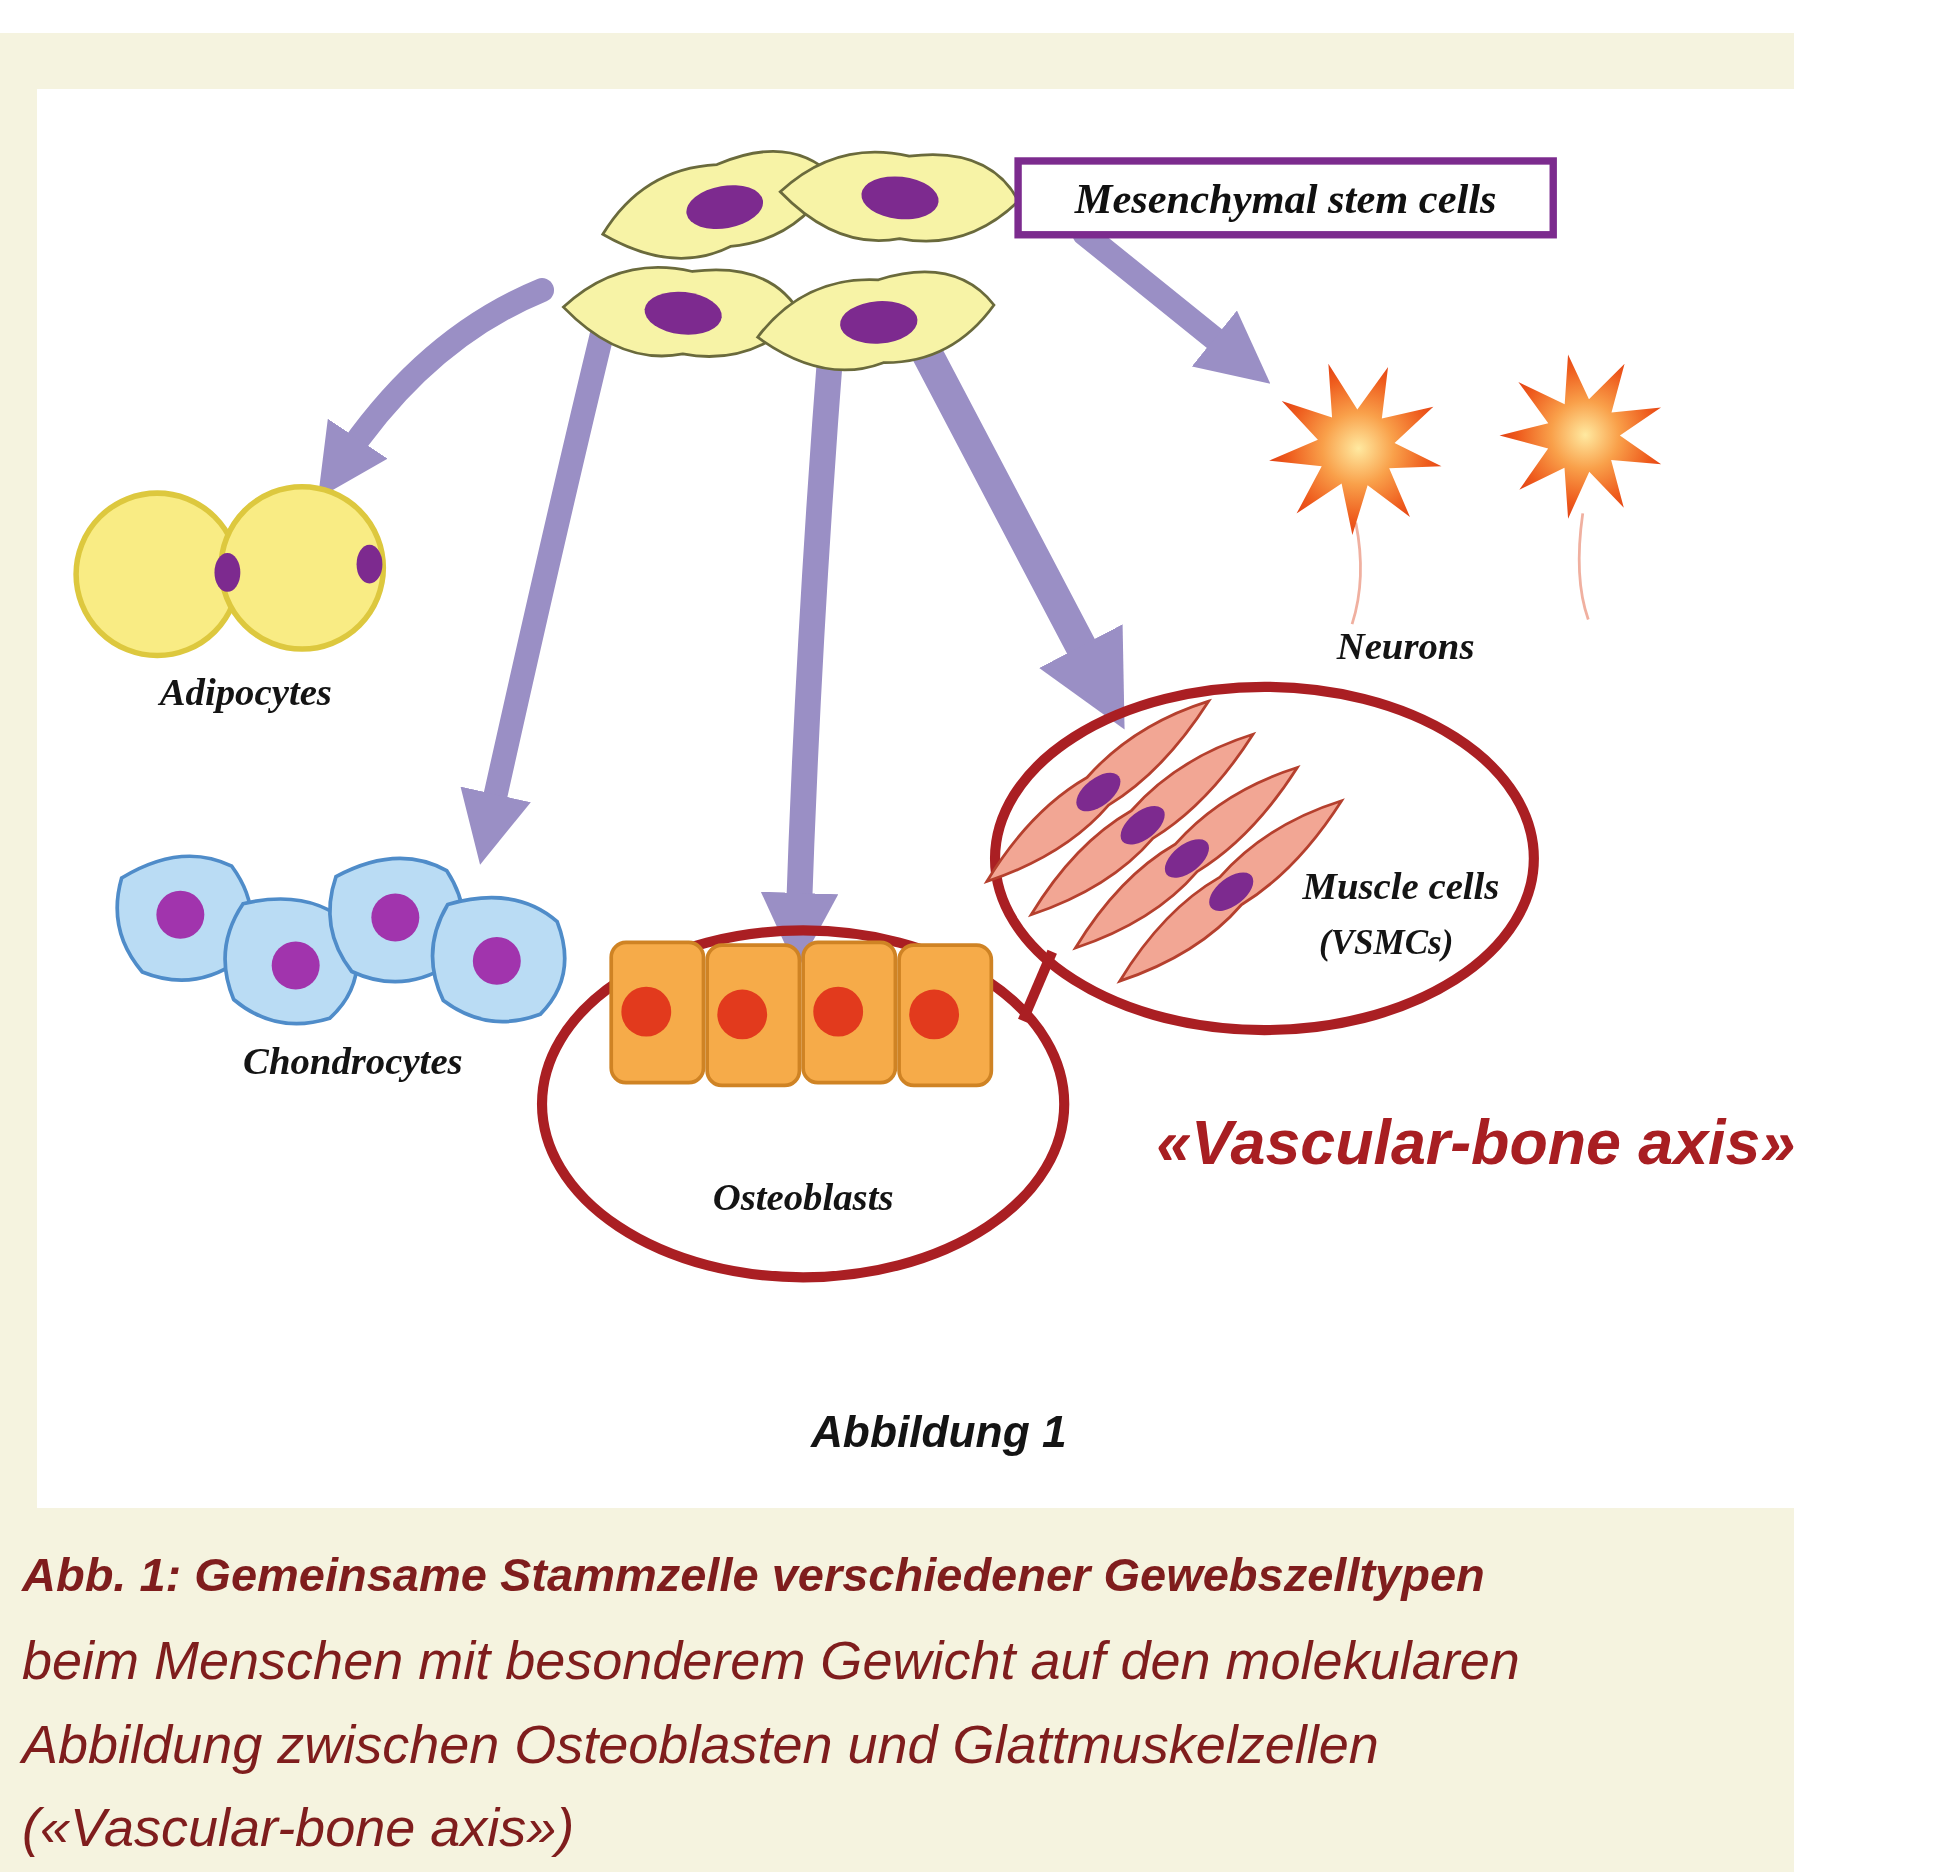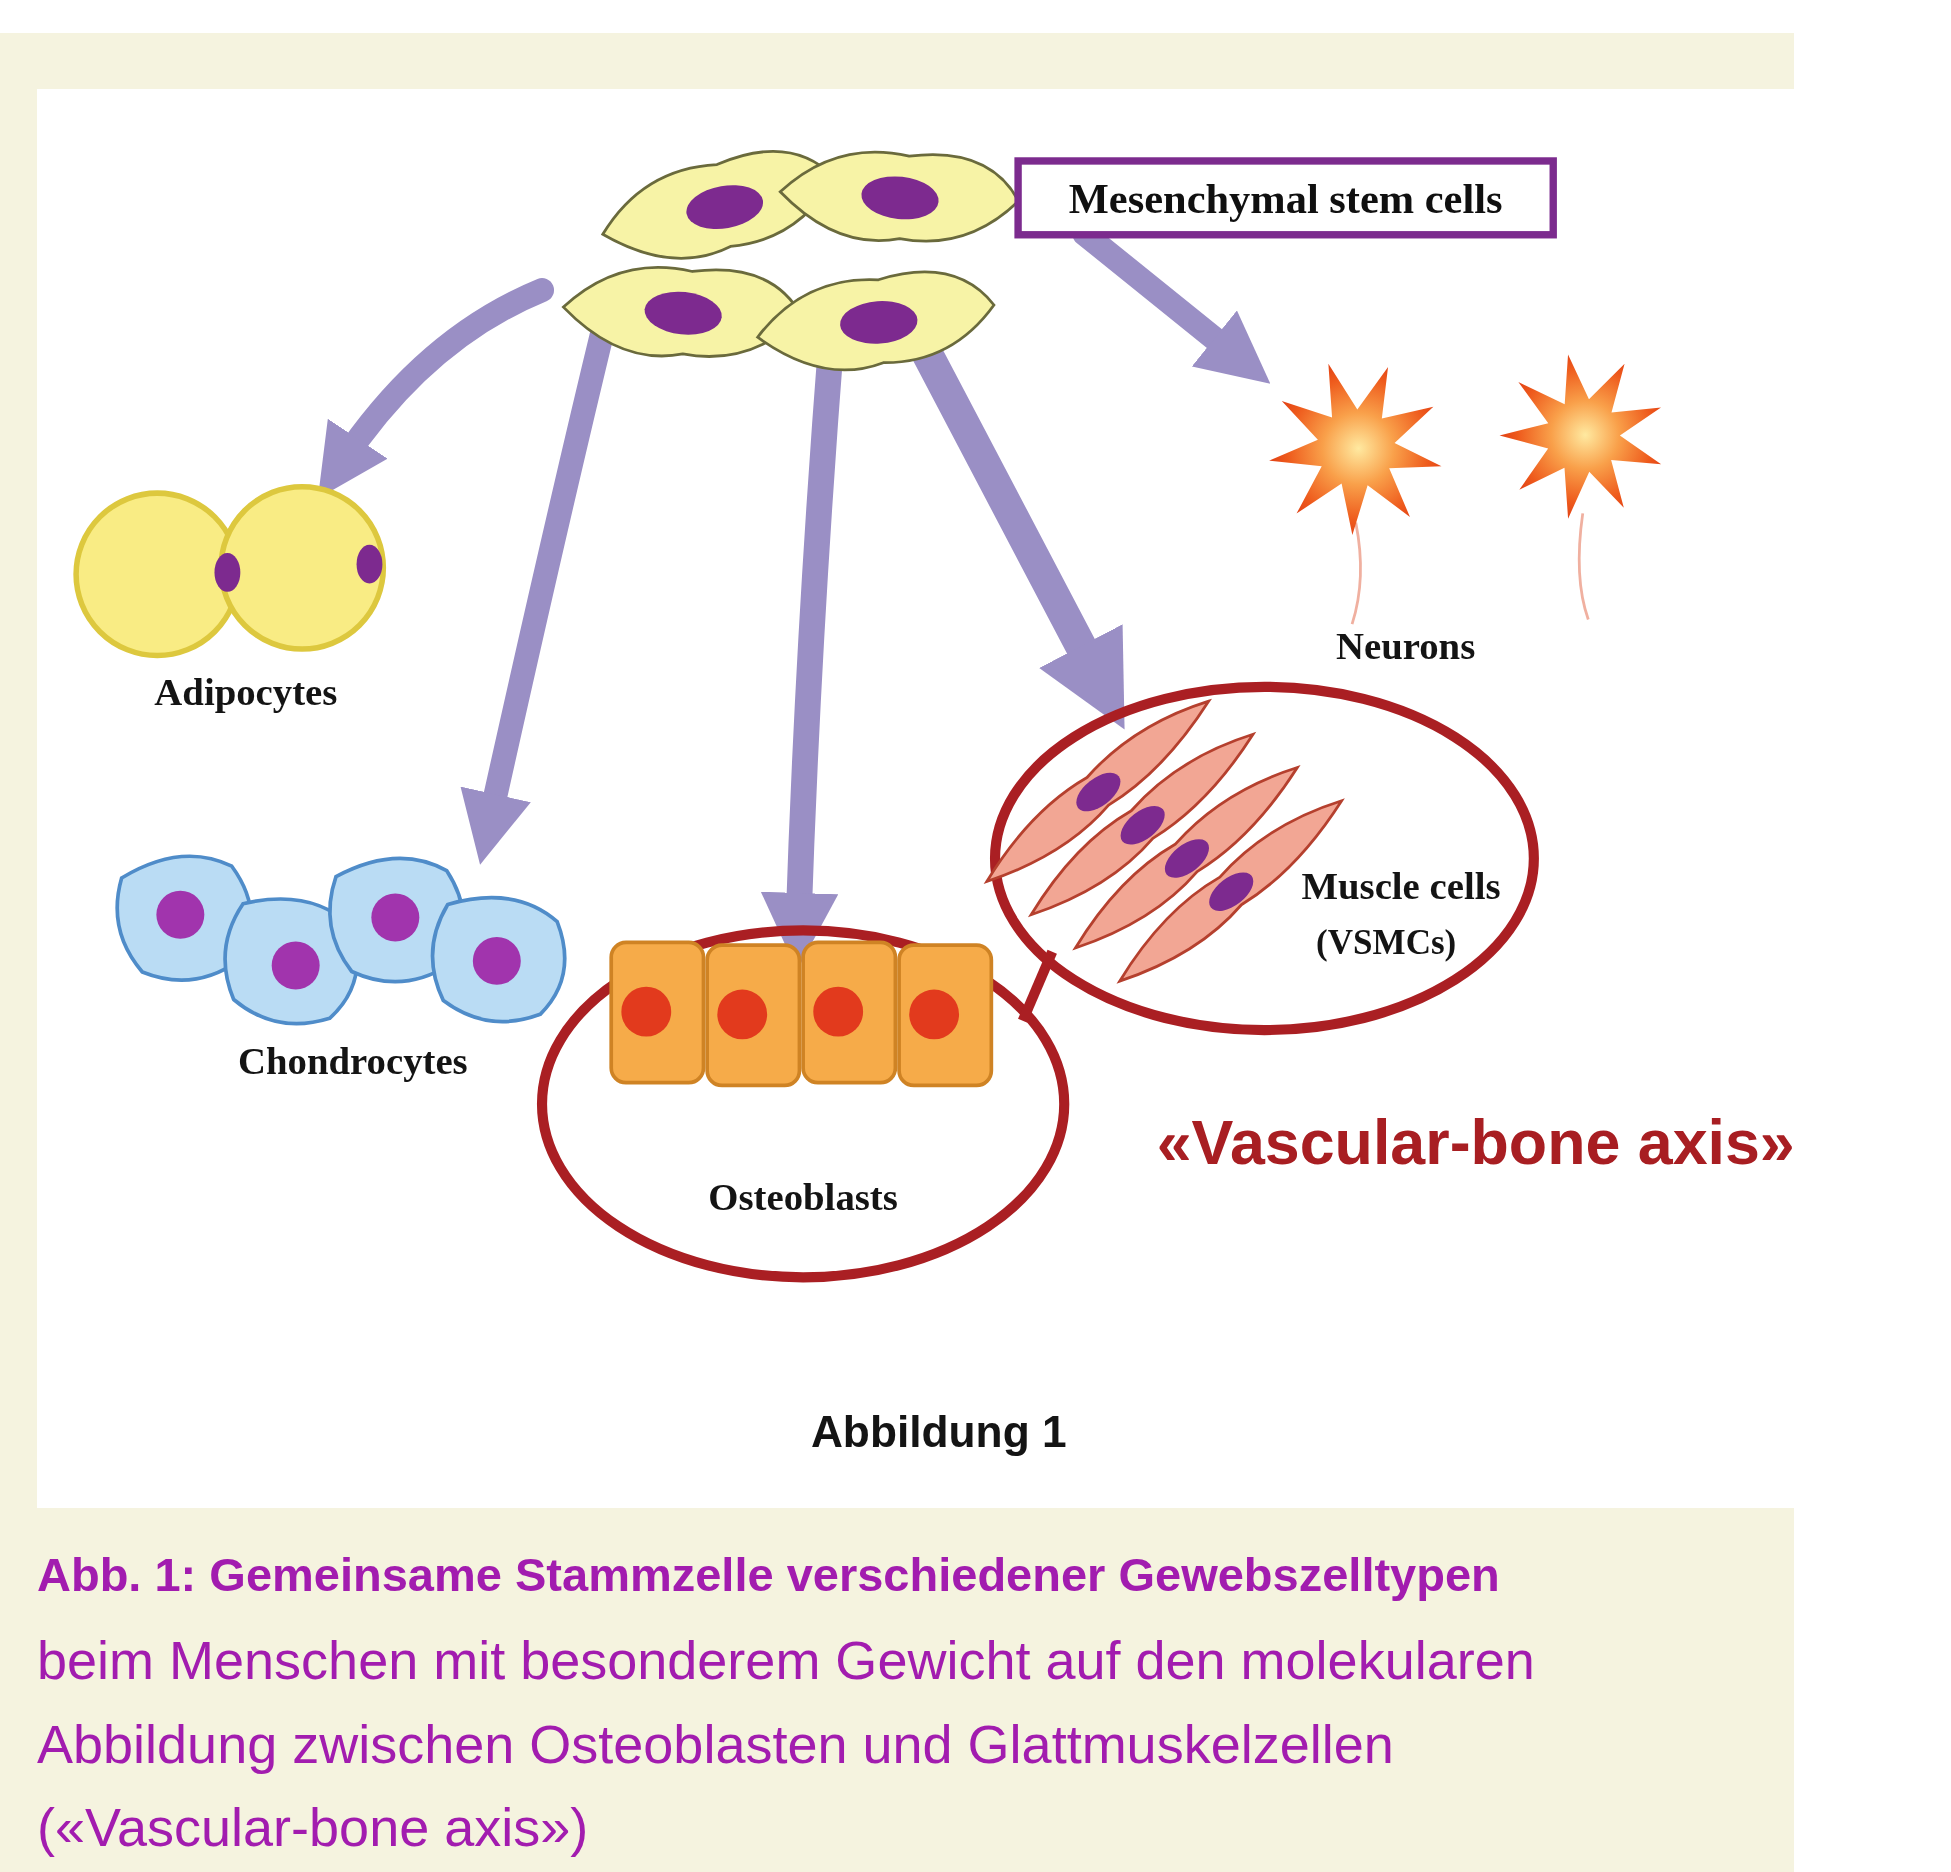--- a/index.html
+++ b/index.html
@@ -10,20 +10,21 @@
     background: #ffffff;
     font-family: "Liberation Sans", sans-serif;
     overflow: hidden;
   }
   .page {
     position: absolute;
     left: 0; top: 0;
     width: 1794px;
     height: 1873px;
     background: #f5f3df;
+    font-style: italic;
   }
   .top-strip {
     position: absolute;
     left: 0; top: 0;
     width: 1951px;
     height: 33px;
     background: #ffffff;
   }
   .figure-card {
     position: absolute;
@@ -67,24 +68,24 @@
   .fig-text {
     font-family: "Liberation Sans", sans-serif;
     font-weight: bold;
     font-size: 48px;
     fill: #141414;
     text-anchor: middle;
   }
 
   .caption {
     position: absolute;
-    left: 37px;
+    left: 22px;
     top: 1547px;
     width: 1874px;
-    color: #a21caf;
+    color: #7f1d1d;
   }
   .caption-title {
     margin: 0 0 16.6px 0;
     font-size: 47px;
     font-weight: bold;
     line-height: 1.18;
   }
   .caption p.body-line {
     margin: 0;
     font-size: 54px;

